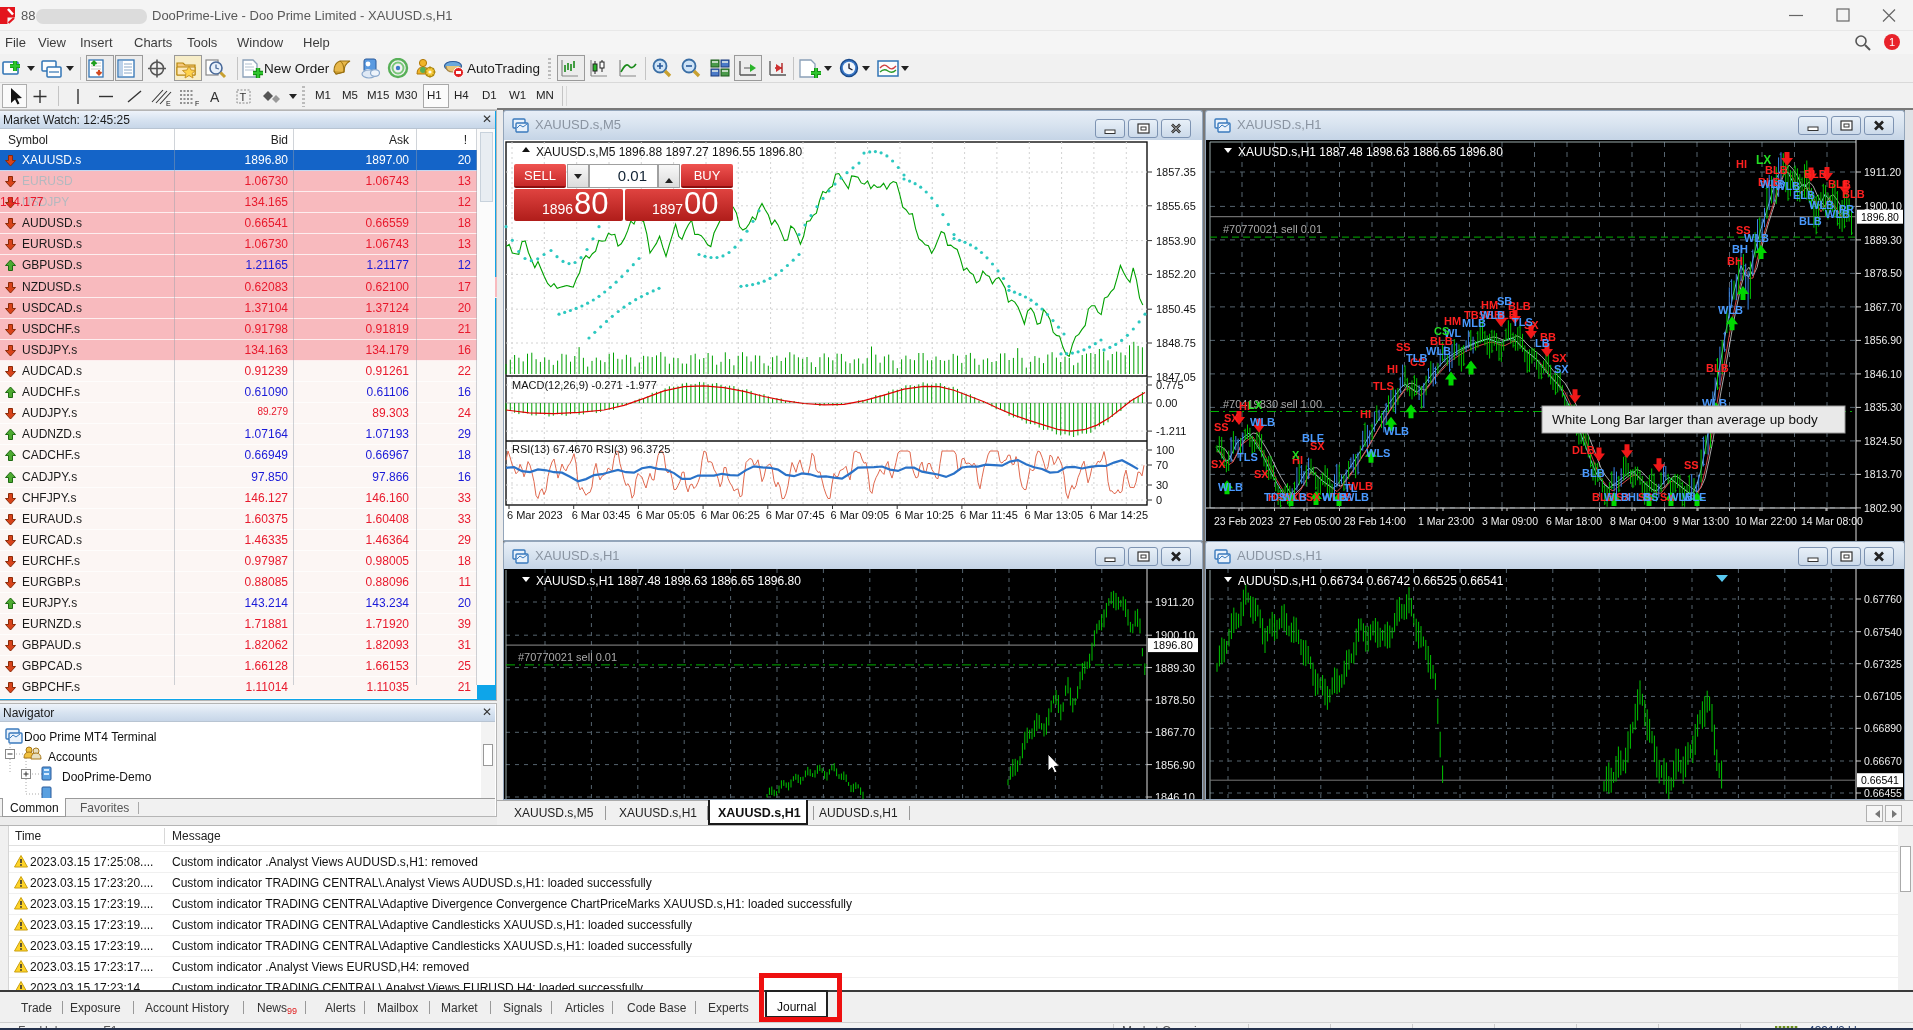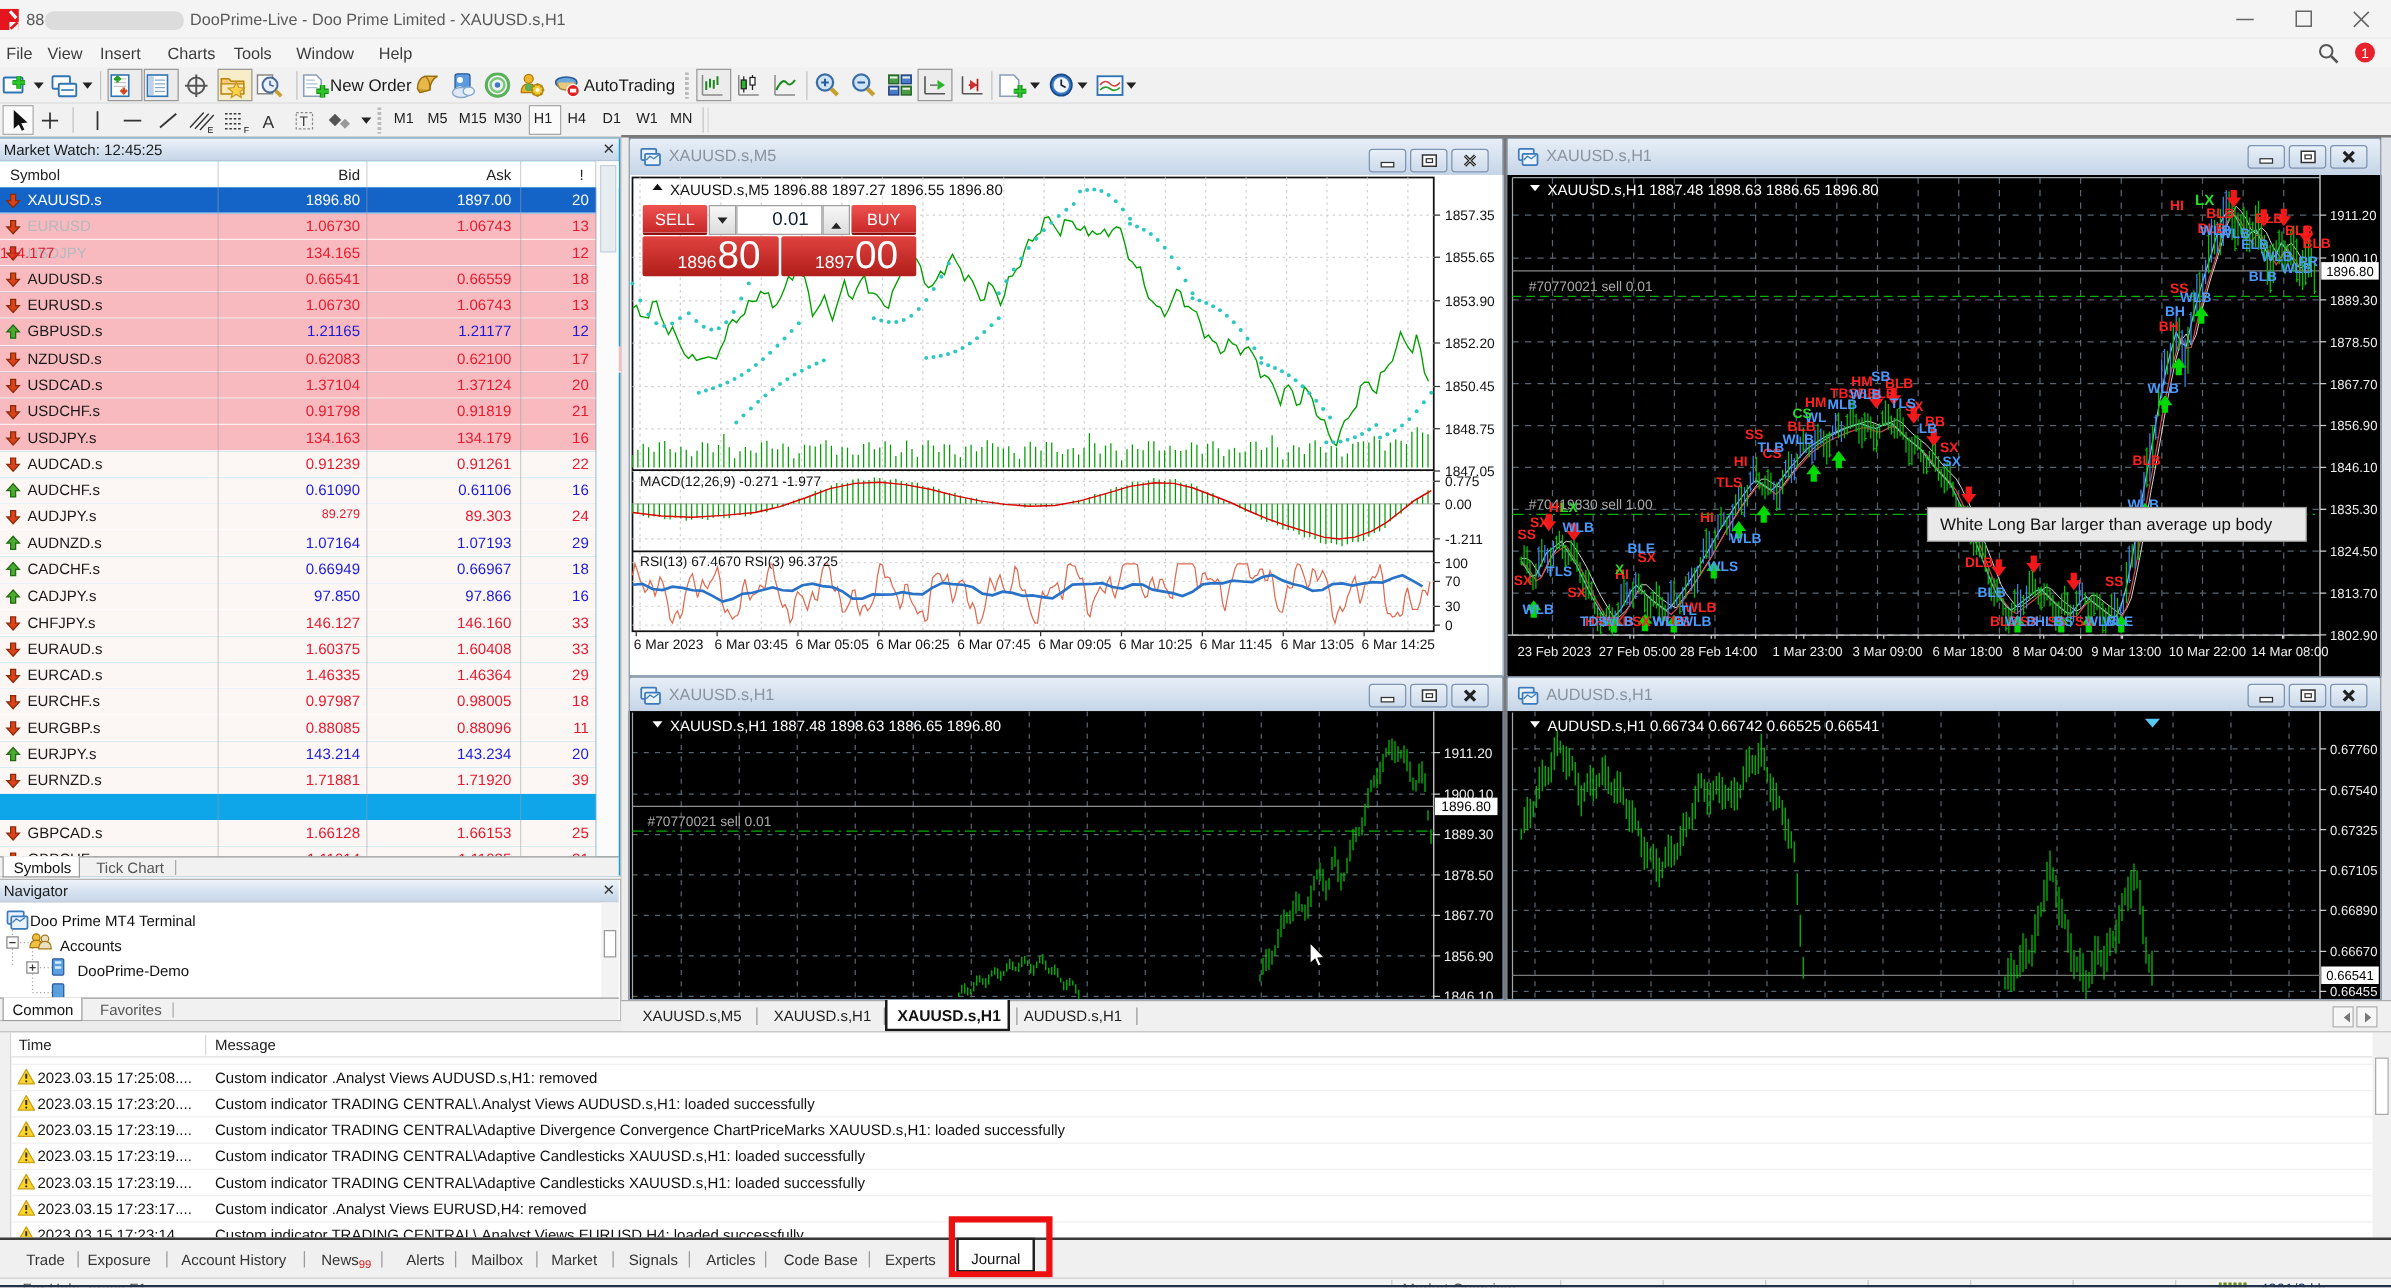--- a/index.html
+++ b/index.html
@@ -437,46 +437,49 @@
     </div>
     <div class="abs" style="left:0;top:503px;width:477px;height:21px;background:#fcf6f4;border-bottom:1px solid rgba(255,255,255,.75)">
       <svg width="13" height="13" viewBox="0 0 13 13" style="position:absolute;left:4px;top:4px">
         <path d="M6.5 12 L11.5 6.5 L8.5 6.5 L8.5 1.5 L4.5 1.5 L4.5 6.5 L1.5 6.5 Z" fill="#d8431a" stroke="#8a2a08" stroke-width="1"></path>
       </svg>
       <div class="tx" style="left:22px;top:3px;font-size:12px;color:#1a1a1a">EURNZD.s</div>
       <div class="tx" style="left:0;top:3px;width:288px;text-align:right;font-size:12px;color:#e8192c">1.71881</div>
       <div class="tx" style="left:0;top:3px;width:409px;text-align:right;font-size:12px;color:#e8192c">1.71920</div>
       <div class="tx" style="left:0;top:3px;width:471px;text-align:right;font-size:12px;color:#e8192c">39</div>
     </div>
+    <div class="abs" style="left:0;top:524px;width:477px;height:21px;background:#fcf6f4;border-bottom:1px solid rgba(255,255,255,.75)">
+      <svg width="13" height="13" viewBox="0 0 13 13" style="position:absolute;left:4px;top:4px">
+        <path d="M6.5 12 L11.5 6.5 L8.5 6.5 L8.5 1.5 L4.5 1.5 L4.5 6.5 L1.5 6.5 Z" fill="#d8431a" stroke="#8a2a08" stroke-width="1"></path>
+      </svg>
+      <div class="tx" style="left:22px;top:3px;font-size:12px;color:#1a1a1a">GBPAUD.s</div>
+      <div class="tx" style="left:0;top:3px;width:288px;text-align:right;font-size:12px;color:#e8192c">1.82062</div>
+      <div class="tx" style="left:0;top:3px;width:409px;text-align:right;font-size:12px;color:#e8192c">1.82093</div>
+      <div class="tx" style="left:0;top:3px;width:471px;text-align:right;font-size:12px;color:#e8192c">31</div>
+    </div>
     <div class="abs" style="left:0;top:545px;width:477px;height:21px;background:#fcf6f4;border-bottom:1px solid rgba(255,255,255,.75)">
       <svg width="13" height="13" viewBox="0 0 13 13" style="position:absolute;left:4px;top:4px">
         <path d="M6.5 12 L11.5 6.5 L8.5 6.5 L8.5 1.5 L4.5 1.5 L4.5 6.5 L1.5 6.5 Z" fill="#d8431a" stroke="#8a2a08" stroke-width="1"></path>
       </svg>
       <div class="tx" style="left:22px;top:3px;font-size:12px;color:#1a1a1a">GBPCAD.s</div>
       <div class="tx" style="left:0;top:3px;width:288px;text-align:right;font-size:12px;color:#e8192c">1.66128</div>
       <div class="tx" style="left:0;top:3px;width:409px;text-align:right;font-size:12px;color:#e8192c">1.66153</div>
       <div class="tx" style="left:0;top:3px;width:471px;text-align:right;font-size:12px;color:#e8192c">25</div>
     </div>
     <div class="abs" style="left:0;top:566px;width:477px;height:22px;background:#fcf6f4;border-bottom:1px solid rgba(255,255,255,.75)">
       <svg width="13" height="13" viewBox="0 0 13 13" style="position:absolute;left:4px;top:4px">
         <path d="M6.5 12 L11.5 6.5 L8.5 6.5 L8.5 1.5 L4.5 1.5 L4.5 6.5 L1.5 6.5 Z" fill="#d8431a" stroke="#8a2a08" stroke-width="1"></path>
       </svg>
       <div class="tx" style="left:22px;top:3px;font-size:12px;color:#1a1a1a">GBPCHF.s</div>
       <div class="tx" style="left:0;top:3px;width:288px;text-align:right;font-size:12px;color:#e8192c">1.11014</div>
       <div class="tx" style="left:0;top:3px;width:409px;text-align:right;font-size:12px;color:#e8192c">1.11035</div>
       <div class="tx" style="left:0;top:3px;width:471px;text-align:right;font-size:12px;color:#e8192c">21</div>
     </div>
     <div class="abs" style="left:477px;top:18px;width:18px;height:556px;background:#fbfbfb"></div>
     <div class="abs" style="left:480px;top:21px;width:13px;height:70px;background:#e8edf2;border:1px solid #c8d2dc"></div>
-    <div class="abs" style="left:0;top:574px;width:495px;height:16px;background:#f1f1f1;border-top:1px solid #9a9a9a">
-      <div class="abs" style="left:2px;top:-1px;width:62px;height:17px;background:#fff;border:1px solid #9a9a9a;border-top:none"></div>
-      <div class="tx" style="left:11px;top:1px;font-size:12px;color:#111">Symbols</div>
-      <div class="tx" style="left:77px;top:1px;font-size:12px;color:#555">Tick Chart</div>
-      <div class="abs" style="left:140px;top:2px;width:1px;height:12px;background:#aaa"></div>
-    </div>
     <div class="abs" style="left:174px;top:18px;width:1px;height:556px;background:rgba(150,160,170,.45)"></div>
     <div class="abs" style="left:293px;top:18px;width:1px;height:556px;background:rgba(150,160,170,.45)"></div>
     <div class="abs" style="left:416px;top:18px;width:1px;height:556px;background:rgba(150,160,170,.45)"></div>
     <div class="abs" style="left:476px;top:18px;width:1px;height:556px;background:rgba(150,160,170,.45)"></div>
   </div>
 <div class="abs" style="left:0;top:703px;width:497px;height:114px;background:#fff;border:1px solid #b5b5b5;border-left:none">
     <div class="abs" style="left:0;top:0;width:495px;height:18px;background:linear-gradient(#eef3fa,#d6e2f0 55%,#c7d6e8);border-bottom:1px solid #b8c4d2">
       <div class="tx" style="left:3px;top:2px;font-size:12px;color:#1a1a1a">Navigator</div>
       <div class="tx" style="left:482px;top:1px;font-size:12px;color:#333">✕</div>
     </div>

